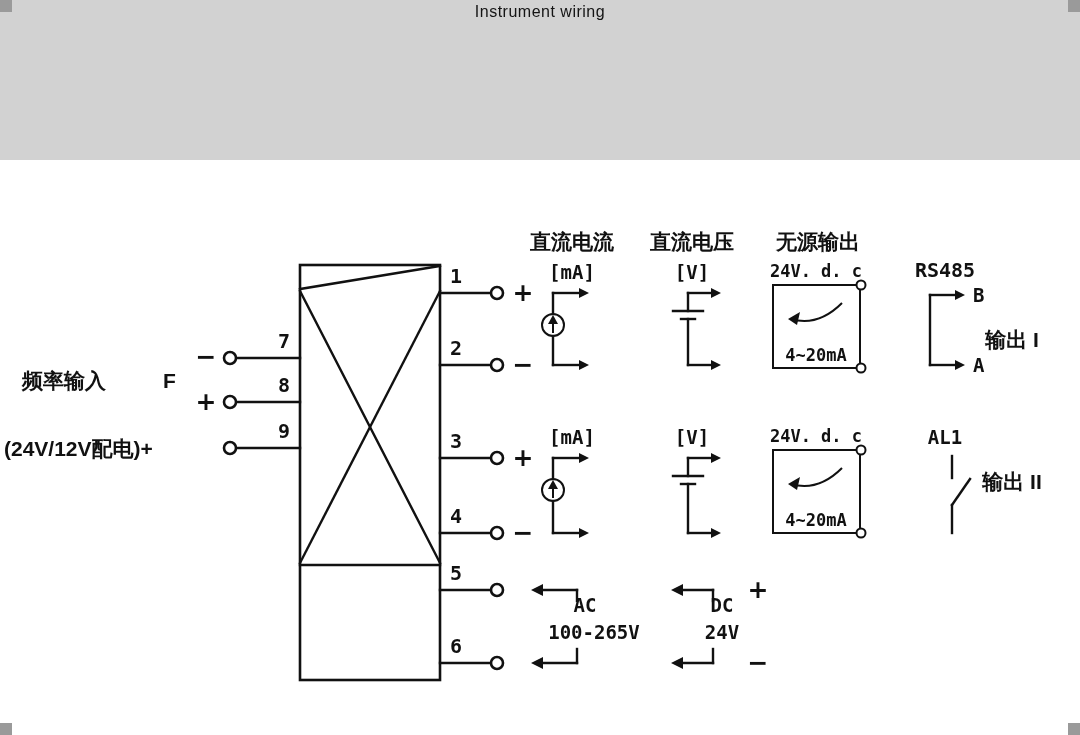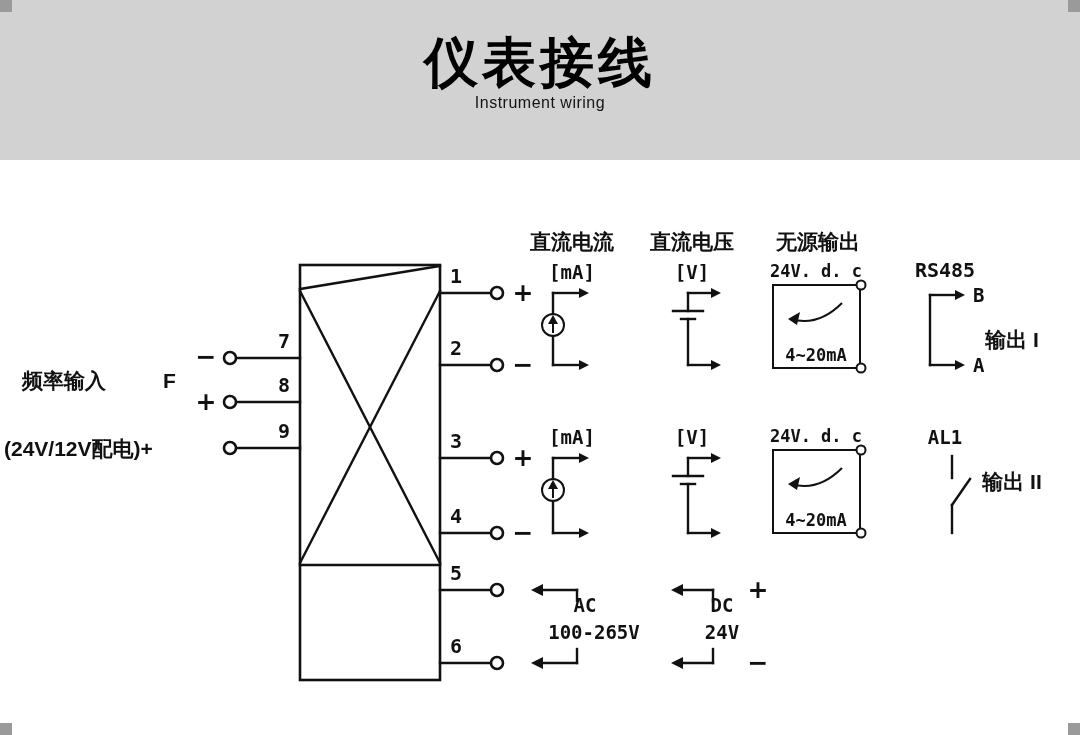--- a/index.html
+++ b/index.html
@@ -22,21 +22,20 @@
   .box{stroke:#111;stroke-width:2.6;fill:#ffffff;}
   .term{stroke:#111;stroke-width:2.6;fill:#ffffff;}
   .sterm{stroke:#111;stroke-width:2;fill:#ffffff;}
   .thin{stroke:#111;stroke-width:2;fill:none;}
   .ah{fill:#111;stroke:none;}
 </style>
 </head>
 <body>
 
 <div class="header">
-  <h1 class="title">仪表接线</h1>
   <div class="subtitle">Instrument wiring</div>
 </div>
 
 <div class="corner c-tl"></div>
 <div class="corner c-tr"></div>
 <div class="corner c-bl"></div>
 <div class="corner c-br"></div>
 
 <svg class="diagram" width="1080" height="575" viewBox="0 0 1080 575">
 

